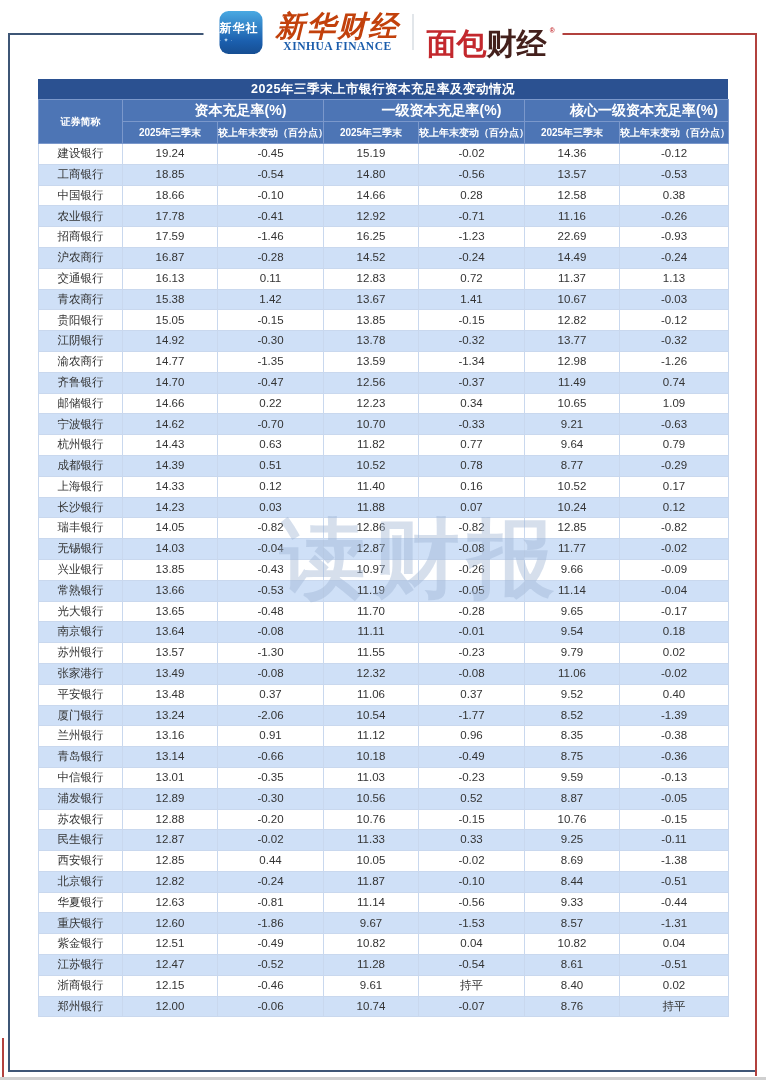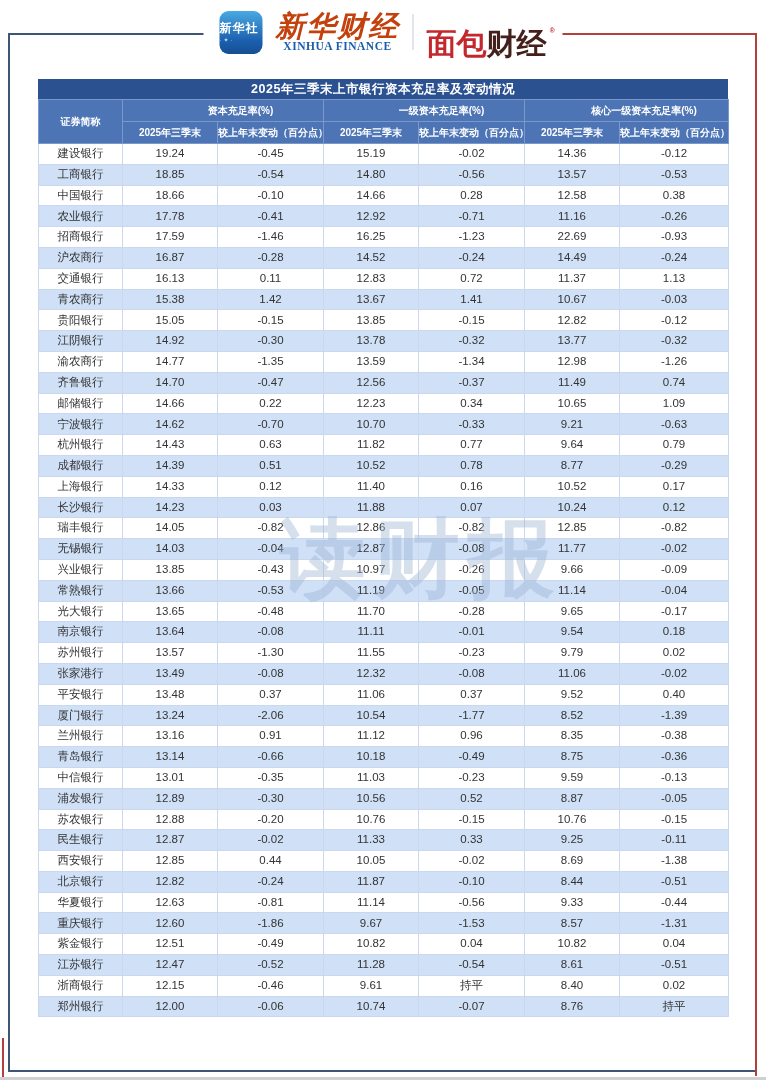--- a/index.html
+++ b/index.html
@@ -55,21 +55,21 @@
   .tbl-title {
     height: 20px; background: #2b5191; color: #fff;
     font-size: 12.5px; font-weight: bold; letter-spacing: 0.5px;
     display: flex; align-items: center; justify-content: center;
   }
   table { width: 690px; border-collapse: collapse; table-layout: fixed; }
   thead th {
     background: #4d75b5; color: #fff; font-weight: bold; font-size: 10px;
     border: 1px solid #7b98cb; height: 22px; white-space: nowrap; overflow: hidden;
   }
-  thead th.group { font-size: 10px; padding-left: 35px; }
+  thead th.group { font-size: 14px; padding-left: 35px; }
   tbody td {
     font-size: 11.5px; color: #333; text-align: center; height: 20.8px;
     border: 1px solid #c9d8ee; padding: 0; white-space: nowrap; line-height: 1;
   }
   tbody tr:nth-child(odd)  { background: #ffffff; }
   tbody tr:nth-child(even) { background: #cfe0f7; }
 
   .watermark {
     position: absolute; left: 280px; top: 515px; z-index: 3;
     font-size: 86px; font-weight: 700; color: #9fb5d4; opacity: 0.42;

